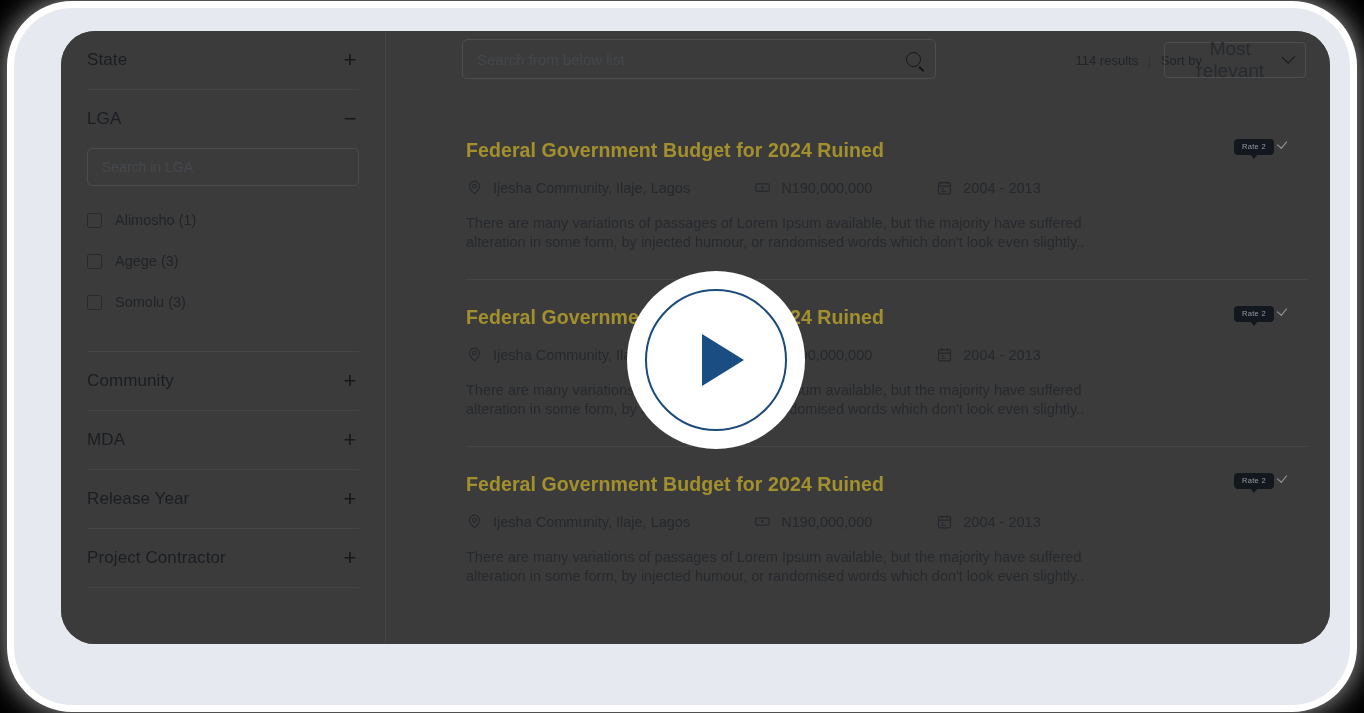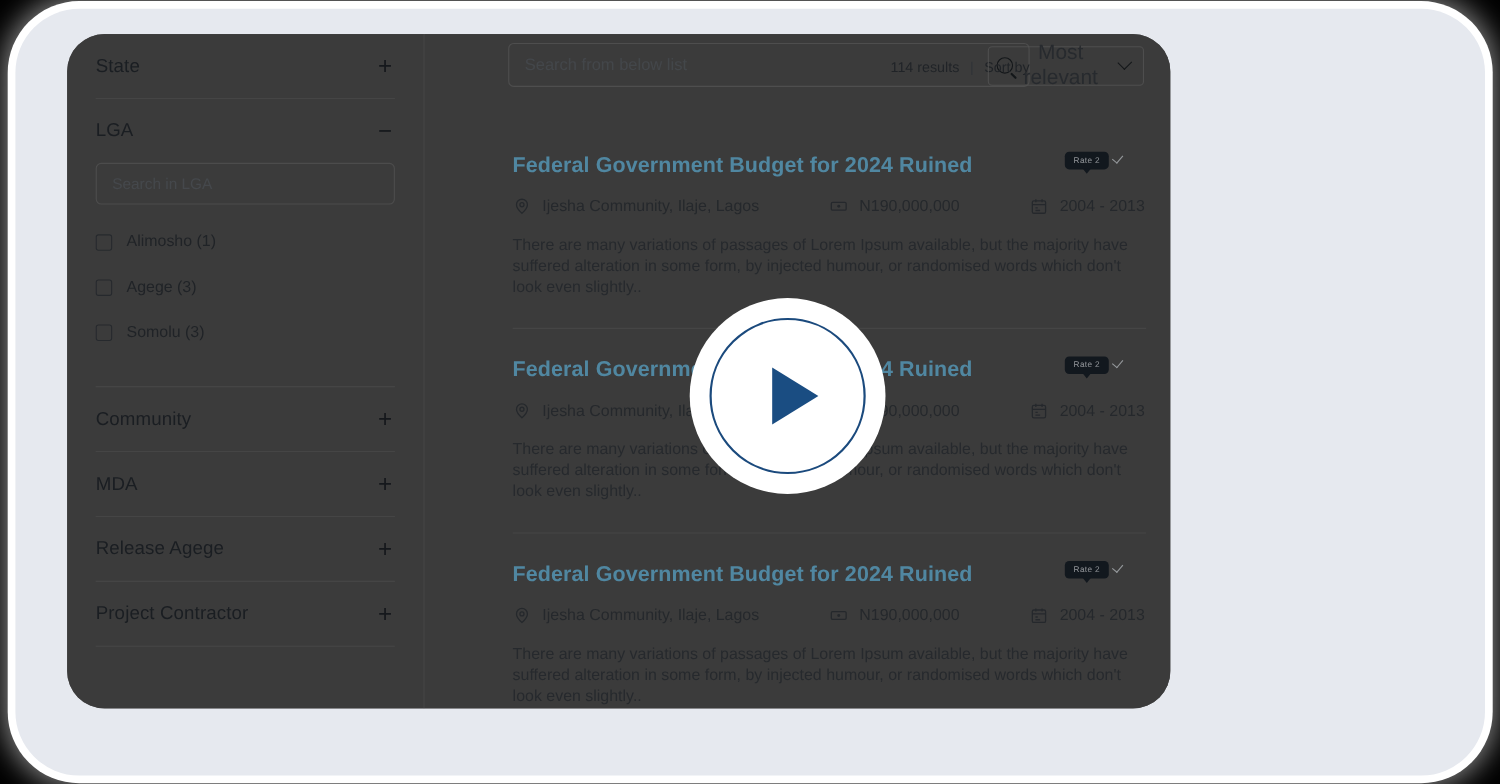--- a/index.html
+++ b/index.html
@@ -25,21 +25,21 @@
     width: 1336px;
     height: 697px;
     border-radius: 58px;
     background: #e6e9ef;
     box-shadow: 0 0 0 7px #ffffff, 0 0 26px 10px rgba(255,255,255,0.55);
   }
   #device-screen {
     position: absolute;
     left: 47px;
     top: 23px;
-    width: 1003px;
+    width: 1269px;
     height: 613px;
     border-radius: 34px;
     overflow: hidden;
     background: #5d5d5d;
   }
 
   
   #screen-content {
     position: absolute;
     inset: 0;
@@ -188,21 +188,21 @@
   }
   .card {
     position: relative;
     margin: 0 22px 0 80px;
     padding: 26px 0 27px 0;
     border-bottom: 1px solid rgba(120,120,120,0.55);
   }
   .card:last-child { border-bottom: 0; }
   .card-title {
     font-size: 19.5px;
-    color: #7dd3fc;
+    color: #fde047;
     letter-spacing: .1px;
   }
   .card-meta {
     display: flex;
     align-items: center;
     margin-top: 17px;
     color: #3a3f45;
     font-size: 14.5px;
   }
   .meta-item { display: flex; align-items: center; gap: 10px; }
@@ -347,21 +347,21 @@
 
         <section class="facet">
           <div class="facet-head">
             <span class="facet-title">MDA</span>
             <span class="facet-toggle">+</span>
           </div>
         </section>
 
         <section class="facet">
           <div class="facet-head">
-            <span class="facet-title">Release Agege</span>
+            <span class="facet-title">Release Year</span>
             <span class="facet-toggle">+</span>
           </div>
         </section>
 
         <section class="facet">
           <div class="facet-head">
             <span class="facet-title">Project Contractor</span>
             <span class="facet-toggle">+</span>
           </div>
         </section>

